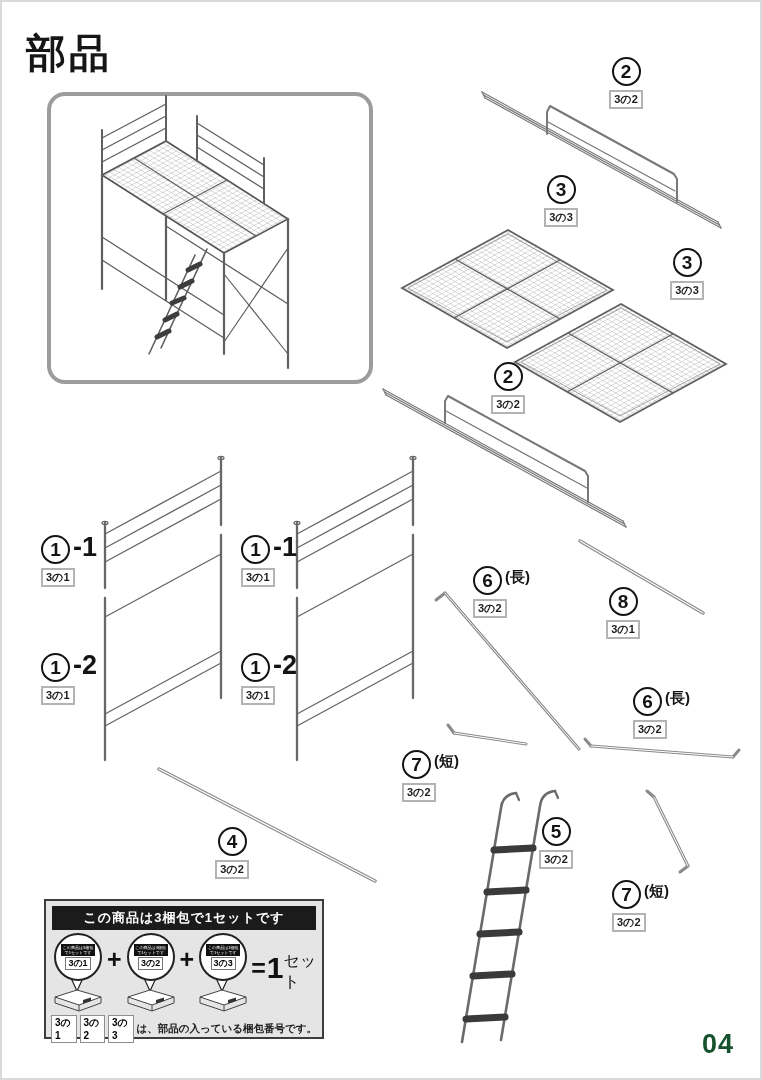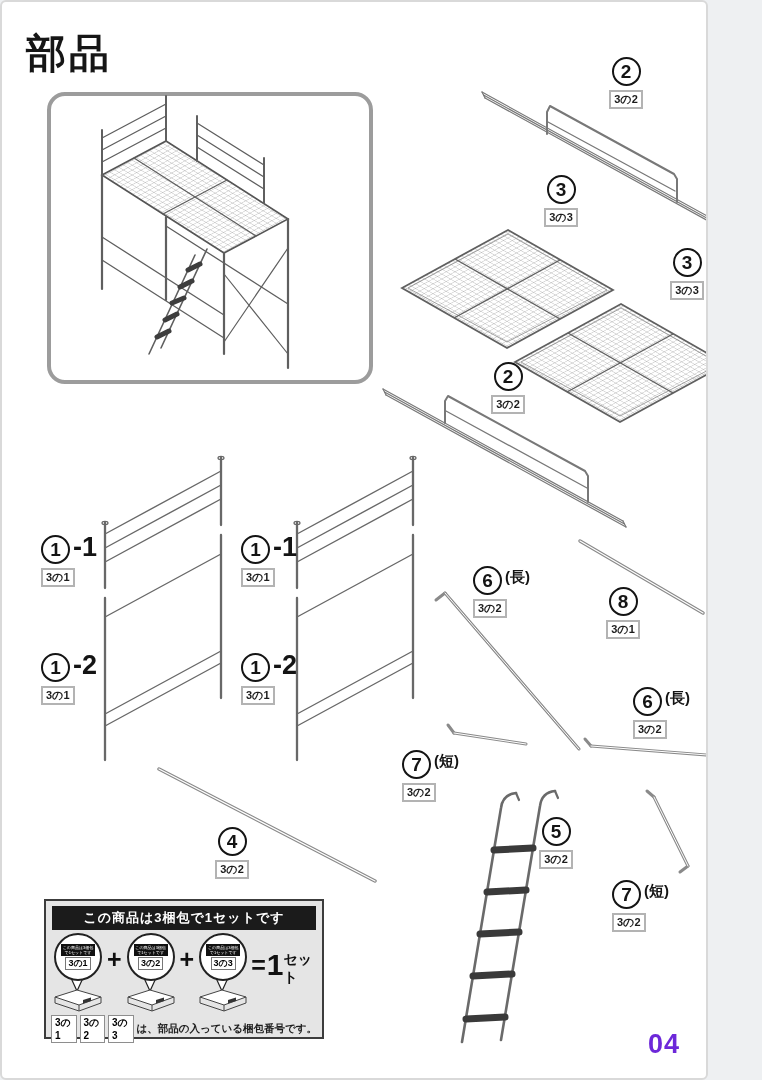--- a/index.html
+++ b/index.html
@@ -1,17 +1,17 @@
 <!DOCTYPE html>
 <html><head>
 <meta charset="utf-8">
 <style>
   html,body{margin:0;padding:0;background:#eef0f2;font-family:"Liberation Sans","DejaVu Sans",sans-serif;}
-  .page{position:relative;width:708px;height:1080px;background:#ffffff;border:2px solid #d9d9d9;
-        border-radius:6px;box-sizing:border-box;overflow:hidden;}
+  .page{position:relative;width:762px;height:1080px;background:#ffffff;border:2px solid #d9d9d9;
+        border-radius:0;box-sizing:border-box;overflow:hidden;}
   .title{position:absolute;left:24px;top:24px;font-size:40px;font-weight:900;color:#161616;letter-spacing:3px;}
   .overview-box{position:absolute;left:45px;top:90px;width:318px;height:284px;border:4px solid #9c9c9c;border-radius:18px;background:#fff;}
   svg.art{position:absolute;left:0;top:0;z-index:1;}
   
   .part-label{position:absolute;z-index:3;display:flex;flex-direction:column;}
   .part-label.center{align-items:center;width:56px;}
   .part-label.leftal{align-items:flex-start;}
   .part-label .row{display:flex;align-items:center;gap:3px;}
   .circ{display:flex;align-items:center;justify-content:center;width:29px;height:29px;border:2.5px solid #141414;
         border-radius:50%;font-size:19px;font-weight:700;color:#141414;background:#fff;box-sizing:border-box;}
@@ -29,25 +29,25 @@
   .balloon-unit{display:flex;flex-direction:column;align-items:center;width:58px;}
   .balloon{width:48px;height:48px;border:2px solid #222;border-radius:50%;display:flex;flex-direction:column;
            align-items:center;justify-content:center;background:#fff;z-index:2;box-sizing:border-box;}
   .balloon-mini{background:#111;color:#fff;font-size:4px;line-height:5px;text-align:center;width:32px;padding:1px 1px;}
   .balloon-pkg{border:1px solid #777;font-size:9px;font-weight:700;padding:0 2px;margin-top:1px;background:#fff;line-height:11px;}
   .tailbox{margin-top:-3px;}
   .plus{font-size:25px;font-weight:900;color:#111;margin:12px 1px 0 1px;}
   .equals-group{display:flex;align-items:center;margin-top:10px;}
   .equals{font-size:25px;font-weight:900;color:#111;}
   .result-num{font-size:30px;font-weight:900;color:#111;margin-left:1px;}
-  .result-unit{font-size:14px;font-weight:700;color:#111;margin-top:8px;}
+  .result-unit{font-size:16px;font-weight:400;color:#111;margin-top:8px;}
   .info-footer{display:flex;align-items:center;gap:3px;padding:0 5px;margin-top:1px;}
   .foot-pkg{border:1.5px solid #8e8e8e;padding:0 3px;font-size:10px;font-weight:700;line-height:13px;background:#fff;}
   .foot-text{font-size:10.5px;font-weight:700;color:#1c1c1c;white-space:nowrap;}
-  .page-num{position:absolute;right:26px;bottom:18px;font-size:27px;font-weight:600;color:#6d28d9;letter-spacing:1px;z-index:3;}
+  .page-num{position:absolute;right:26px;bottom:18px;font-size:27px;font-weight:600;color:#14532d;letter-spacing:1px;z-index:3;}
 </style>
 </head>
 <body>
 
 <div class="page">
 
   <div class="title">部品</div>
   <div class="overview-box"></div>
 
   <svg class="art" width="762" height="1080" viewBox="0 0 762 1080">

